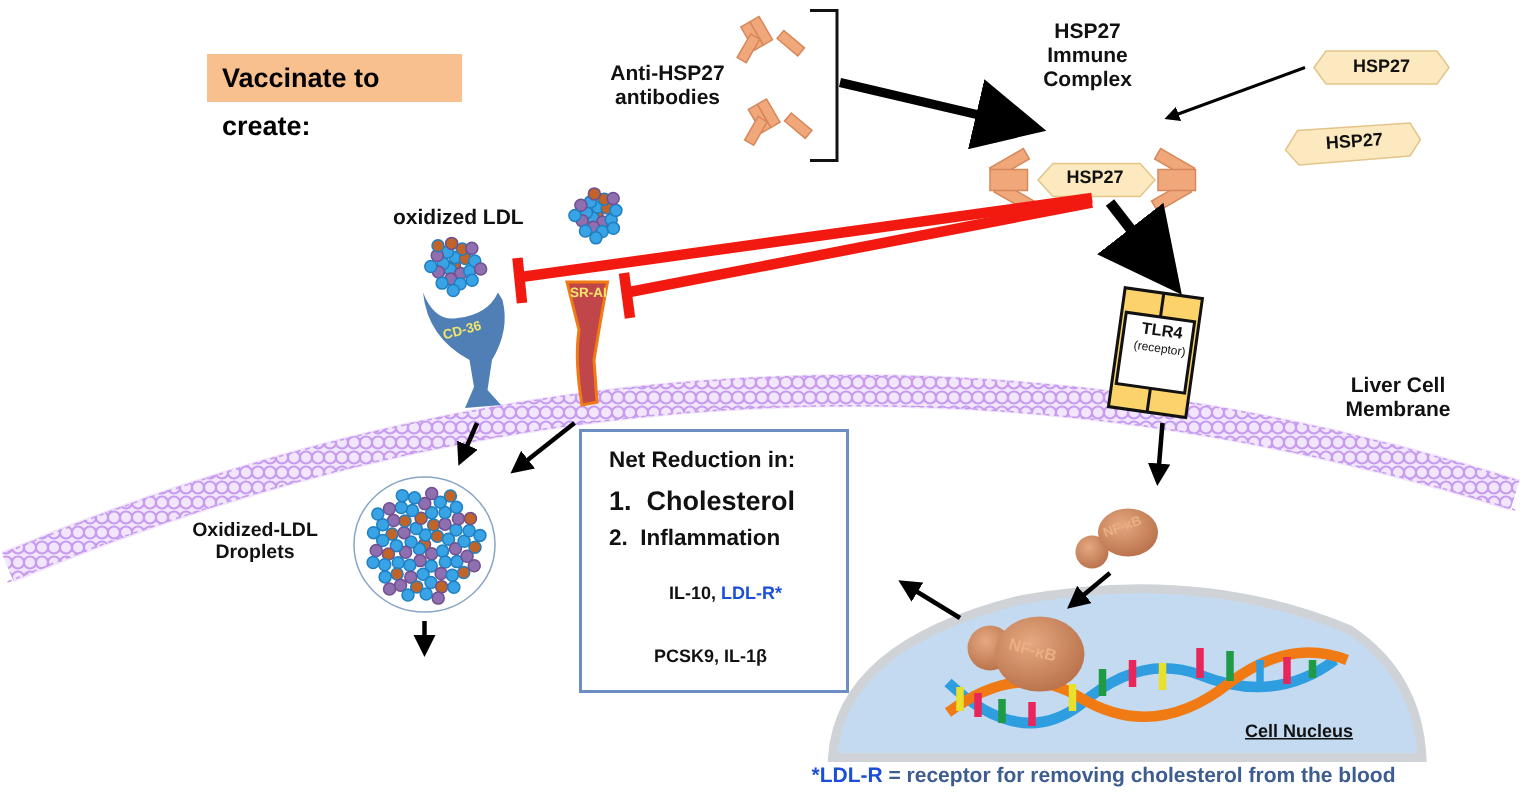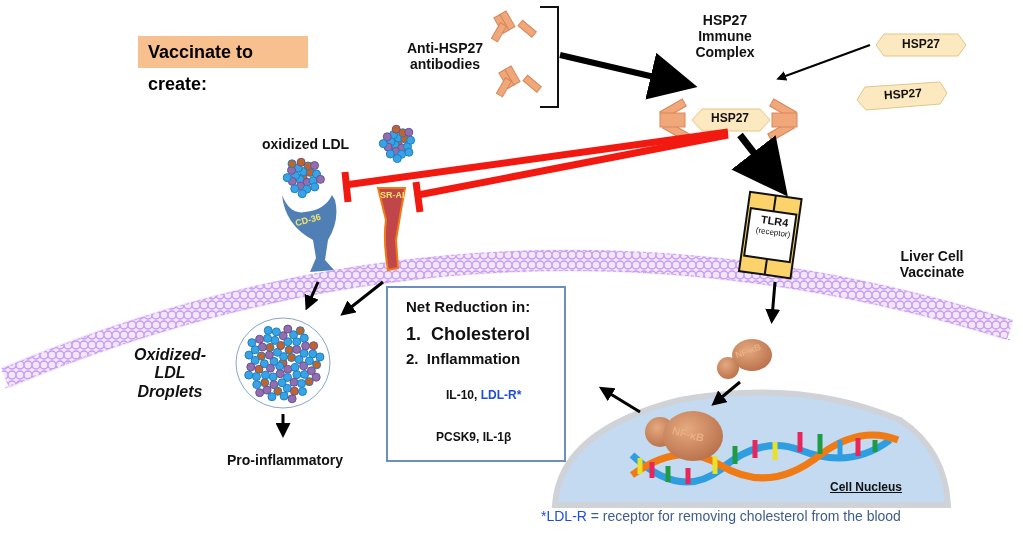--- a/index.html
+++ b/index.html
@@ -3,21 +3,21 @@
 <meta charset="utf-8">
 <style>
   html,body{margin:0;padding:0;background:#fff;}
   body{width:1023px;height:538px;position:relative;overflow:hidden;font-family:"Liberation Sans",sans-serif;}
   svg{position:absolute;left:0;top:0;}
   .lbl{position:absolute;font-weight:bold;color:#111;text-align:center;line-height:1.15;}
   .vacc{position:absolute;left:138px;top:36px;width:170px;height:32px;background:#f9c08f;font-size:18px;font-weight:bold;line-height:32px;padding-left:10px;box-sizing:border-box;}
   .netbox{position:absolute;left:386px;top:286px;width:180px;height:176px;border:2px solid #6b8fc2;box-sizing:border-box;background:#fff;}
   .netbox .t{position:absolute;font-weight:bold;color:#111;}
   .red{color:#1d4ed8;}
-  .foot{position:absolute;left:541px;top:508px;font-size:14px;font-weight:normal;color:#3d5c8f;}
+  .foot{position:absolute;left:541px;top:508px;font-size:14px;font-weight:bold;color:#3d5c8f;}
 </style>
 </head>
 <body>
 
 <svg width="1023" height="538" viewBox="0 0 1023 538">
   <defs>
     <pattern id="mem" x="0" y="0" width="8" height="10" patternUnits="userSpaceOnUse">
       <circle cx="4" cy="5" r="4" fill="none" stroke="#c79bf0" stroke-width="1.4"></circle>
     </pattern>
     <marker id="ah" markerWidth="8" markerHeight="8" refX="5" refY="4" orient="auto" markerUnits="strokeWidth">
@@ -283,30 +283,29 @@
 <div class="lbl" style="left:295px;top:215px;font-size:9px;color:#f2e56b;transform:rotate(-15deg);">CD-36</div>
 <div class="lbl" style="left:380px;top:190px;font-size:9px;color:#f2e56b;">SR-AI</div>
 
 <div class="lbl" style="left:752px;top:215px;width:44px;font-size:11px;transform:rotate(8deg);">
   <div>TLR4</div>
   <div style="font-size:8px;font-weight:normal;">(receptor)</div>
 </div>
 
 <div class="lbl" style="left:887px;top:248px;width:90px;font-size:14px;">
   <div>Liver Cell</div>
-  <div>Vaccinate</div>
-</div>
-
-<div class="lbl" style="left:120px;top:346px;width:100px;font-size:16px;font-style:italic;">
+  <div>Membrane</div>
+</div>
+
+<div class="lbl" style="left:120px;top:346px;width:100px;font-size:13px;">
   <div>Oxidized-LDL</div>
   <div>Droplets</div>
 </div>
 
 <div class="lbl" style="left:210px;top:452px;width:150px;font-size:14px;">
-  <div>Pro-inflammatory</div>
 </div>
 
 <div class="lbl" style="left:735px;top:346px;font-size:9px;color:#e8b083;transform:rotate(-20deg);">NF-κB</div>
 <div class="lbl" style="left:672px;top:428px;font-size:11px;color:#e8b083;transform:rotate(15deg);">NF-κB</div>
 <div class="lbl" style="left:830px;top:481px;font-size:12px;text-decoration:underline;">Cell Nucleus</div>
 
 <div class="netbox">
   <div class="t" style="left:18px;top:10px;font-size:15px;">Net Reduction in:</div>
   <div class="t" style="left:18px;top:36px;font-size:18px;white-space:pre;">1.  Cholesterol</div>
   <div class="t" style="left:18px;top:62px;font-size:15px;white-space:pre;">2.  Inflammation</div>

